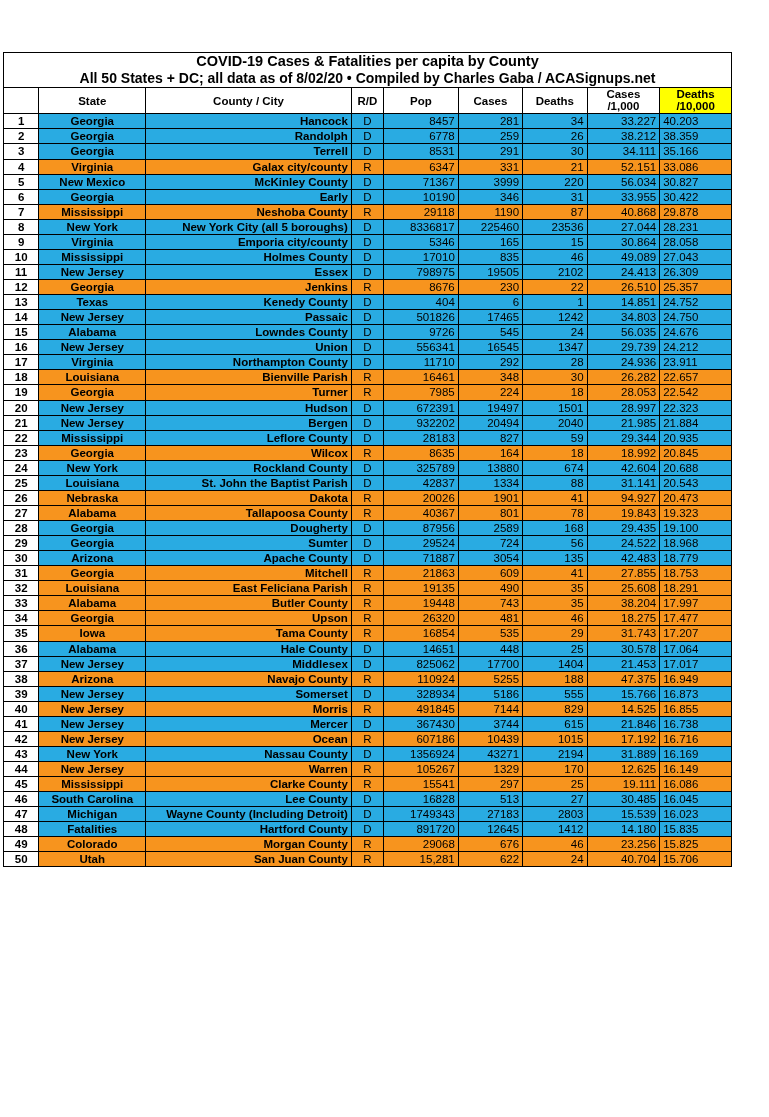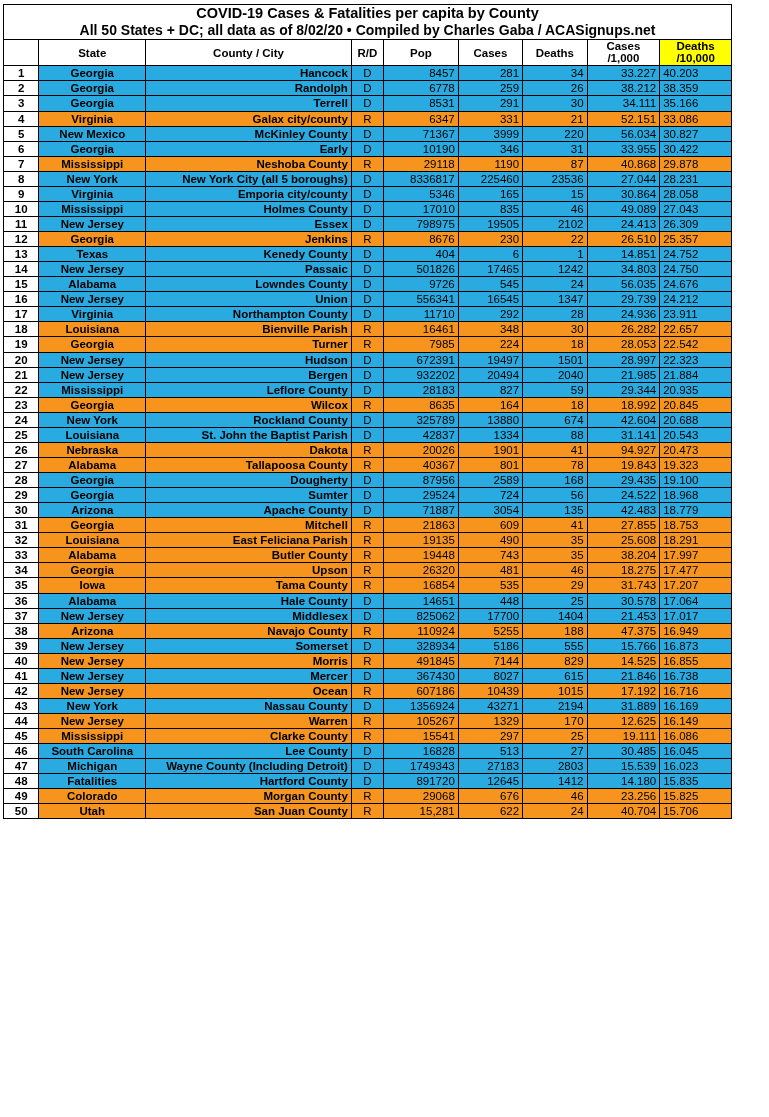--- a/index.html
+++ b/index.html
@@ -14,20 +14,21 @@
   }
   .page {
     width: 769px;
     box-sizing: border-box;
     padding: 4px 3px 3px 3px;
   }
   table.grid {
     border-collapse: collapse;
     width: 729px;
     table-layout: fixed;
+    margin-top: 48px;
   }
   table.grid td, table.grid th {
     border: 1px solid #000;
     font-size: 11.5px;
     line-height: 1.05;
     padding: 1px 3px;
     overflow: hidden;
     white-space: nowrap;
   }
   
@@ -585,21 +586,21 @@
           <td class="num">829</td>
           <td class="num">14.525</td>
           <td class="dpk">16.855</td>
         </tr>
         <tr class="blue">
           <td class="rank">41</td>
           <td class="state">New Jersey</td>
           <td class="county">Mercer</td>
           <td class="rd">D</td>
           <td class="num">367430</td>
-          <td class="num">8027</td>
+          <td class="num">3744</td>
           <td class="num">615</td>
           <td class="num">21.846</td>
           <td class="dpk">16.738</td>
         </tr>
         <tr class="orange">
           <td class="rank">42</td>
           <td class="state">New Jersey</td>
           <td class="county">Ocean</td>
           <td class="rd">R</td>
           <td class="num">607186</td>

